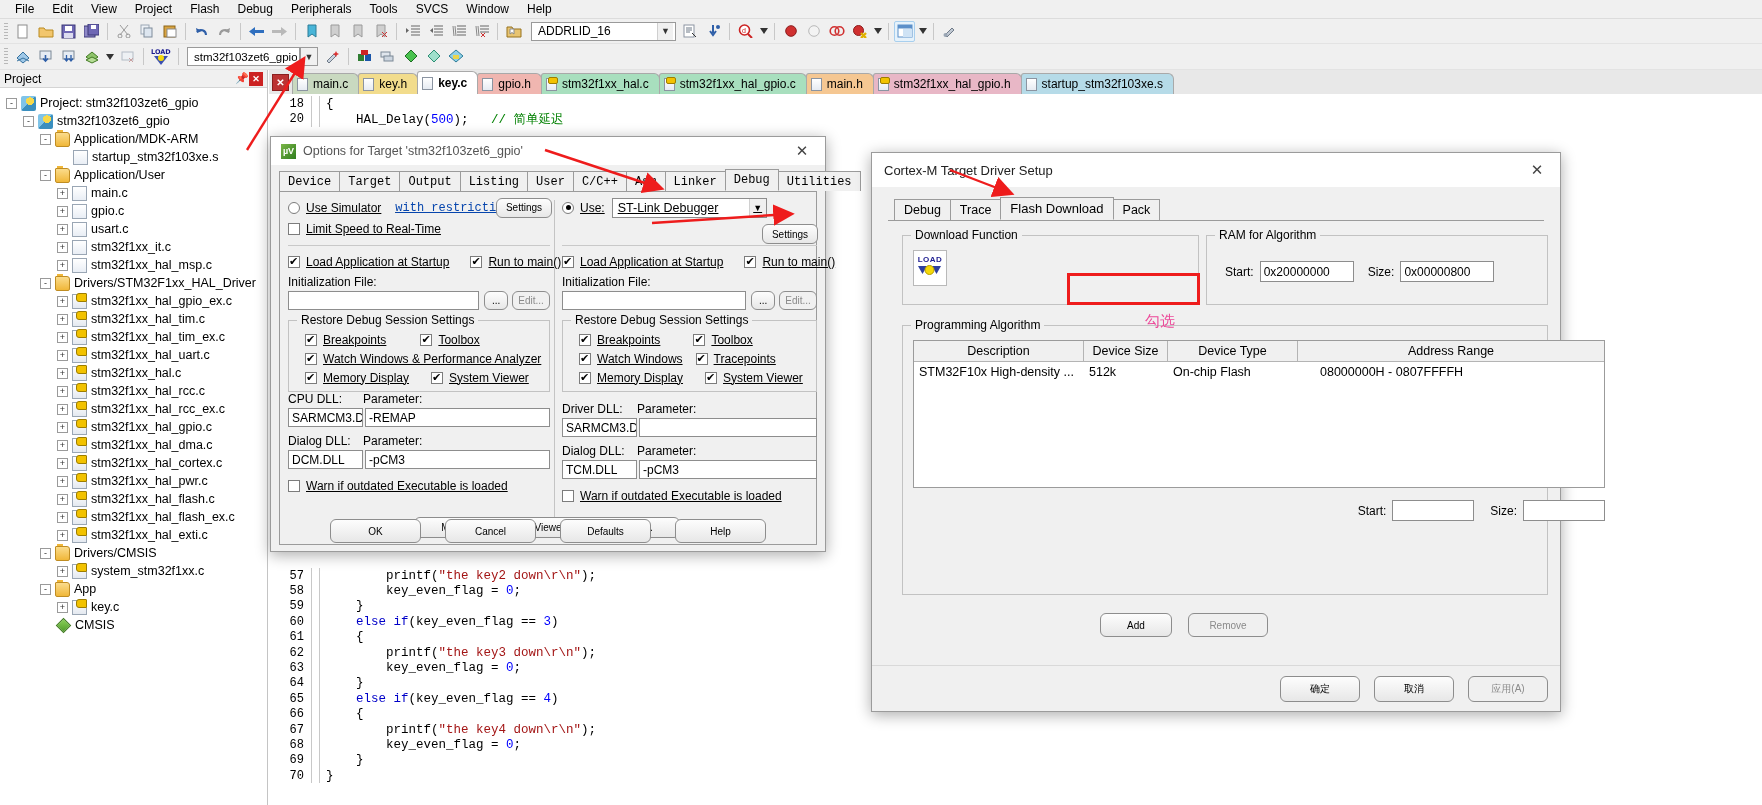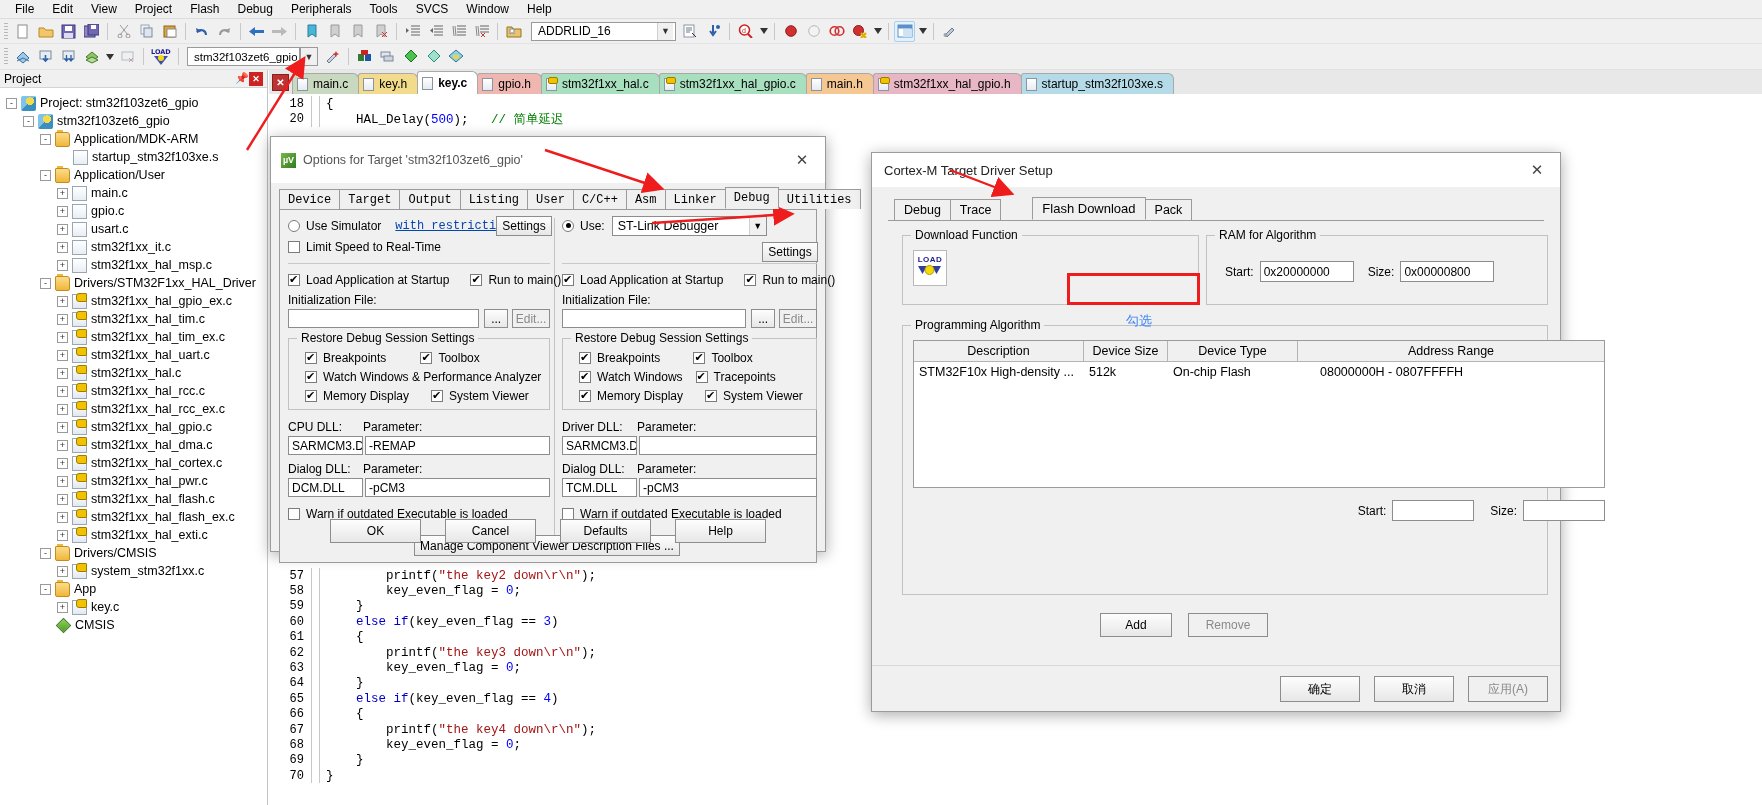--- a/index.html
+++ b/index.html
@@ -105,95 +105,95 @@
           background:#fff; flex:none; margin-right:6px; }
   .ctext { white-space:pre; }
   .kw { color:#0000c8; }
   .num { color:#0000ff; }
   .str { color:#a31515; }
   .cmt { color:#008000; }
 
   
   .dlg { position:absolute; background:#f0f0f0; border:1px solid #9b9b9b;
          box-shadow:0 3px 14px rgba(0,0,0,.33); }
-  .dlg-title { height:46px; background:#ffffff; display:flex; align-items:center;
+  .dlg-title { height:28px; background:#ffffff; display:flex; align-items:center;
                padding:0 6px; font-size:12.5px; color:#555; }
   .dlg-title .dt-ico { width:15px;height:15px;margin:0 7px 0 4px;
         background:linear-gradient(135deg,#7ab648,#2f7d1e); color:#fff; font-size:9px;
         display:flex;align-items:center;justify-content:center; font-weight:bold; }
   .dlg-title .dt-text { flex:1; }
   .dlg-close { width:34px;height:26px; display:flex; align-items:center;
                justify-content:center; font-size:15px; color:#444; }
 
   
   #optdlg { left:270px; top:136px; width:556px; height:416px; }
   .opt-tabs { display:flex; align-items:flex-end; height:22px;
               margin:4px 0 0 8px; font-family:"Liberation Mono", monospace; font-size:12px; }
   .opt-tab { padding:3px 8px 2px 8px; border:1px solid #9b9b9b; border-bottom:none;
              background:#f0f0f0; margin-right:-1px; height:20px; white-space:nowrap; }
   .opt-tab.active { background:#f0f0f0; height:22px; border-bottom:1px solid #f0f0f0;
                     position:relative; z-index:3; }
   .opt-body { margin:0 8px 8px 8px; height:354px; border:1px solid #9b9b9b;
               background:#f0f0f0; position:relative; padding:6px 8px; }
   .vsplit { position:absolute; left:274px; top:8px; width:1px; height:330px; background:#c4c4c4; }
 
-  .row { display:flex; align-items:center; height:19px; }
+  .row { display:flex; align-items:center; height:19px;text-decoration:underline; }
   .radio { width:12px; height:12px; border-radius:50%; border:1px solid #7c7c7c;
            background:#fff; margin-right:6px; flex:none; position:relative; }
   .radio.on::after { content:""; position:absolute; left:2.5px; top:2.5px; width:5px;height:5px;
            border-radius:50%; background:#000; }
   .chk { width:12px; height:12px; border:1px solid #7c7c7c; background:#fff;
          margin-right:6px; flex:none; position:relative; }
   .chk.on::after { content:"✔"; position:absolute; left:0px; top:-3px; font-size:11px;
          line-height:14px; color:#000; }
   .lbl { font-size:12px; white-space:nowrap; }
   .lnk { color:#0645ad; text-decoration:underline;
          font-family:"Liberation Mono", monospace; font-size:12px; }
   .btn { border:1px solid #8d8d8d; background:linear-gradient(to bottom,#fdfdfd,#e7e7e7);
-         font-size:12px; display:flex; align-items:center; justify-content:center;
-         border-radius:0; white-space:nowrap; }
+         font-size:10px; display:flex; align-items:center; justify-content:center;
+         border-radius:6px; white-space:nowrap; }
   .btn.disabled { color:#8a8a8a; background:#f0f0f0; }
   .tf { border:1px solid #8d8d8d; background:#fff; height:19px; font-size:12px;
         display:flex; align-items:center; padding:0 3px; overflow:hidden; white-space:nowrap; }
   .grp { border:1px solid #c2c2c2; position:relative; }
   .grp > .glab { position:absolute; top:-8px; left:8px; background:#f0f0f0;
                  padding:0 4px; font-size:12px; }
   .dd { border:1px solid #8d8d8d; background:#fff; height:20px; display:flex;
         align-items:center; font-size:12.5px; padding-left:5px; }
   .dd .ar { margin-left:auto; width:17px; height:18px; background:#f0f0f0;
             border-left:1px solid #d0d0d0; display:flex; align-items:center;
             justify-content:center; font-size:9px; }
   .hsep { height:1px; background:#c9c9c9; }
 
   
   #cortexdlg { left:871px; top:152px; width:690px; height:560px; }
   .cx-tabs { display:flex; align-items:flex-end; height:23px; margin:10px 0 0 22px; }
   .cx-tab { padding:3px 9px; border:1px solid #9b9b9b; border-bottom:none; margin-right:-1px;
             background:#f0f0f0; font-size:12.5px; height:21px; white-space:nowrap; }
   .cx-tab.active { height:23px; background:#f0f0f0; font-size:13px;
-                   border-bottom:1px solid #f0f0f0; position:relative; z-index:3;margin-left:32px; }
+                   border-bottom:1px solid #f0f0f0; position:relative; z-index:3; }
   .cx-body { margin:0 16px; height:470px; border-top:1px solid #9b9b9b; position:relative;
              background:#f0f0f0; }
   .loadico { width:34px;height:36px; background:#fff; border:1px solid #b9b9b9;
              display:flex; flex-direction:column; align-items:center; justify-content:center; }
   .loadico .lt { font-size:8px; font-weight:bold; letter-spacing:.5px; color:#1b1b8f; }
 
   .tbl { border:1px solid #9b9b9b; background:#fff; width:100%; }
   .tbl .thead { display:flex; height:21px; background:#f0f0f0;
                 border-bottom:1px solid #b4b4b4; }
   .tbl .th { border-right:1px solid #b4b4b4; display:flex; align-items:center;
              justify-content:center; font-size:12.5px; }
   .tbl .trow { display:flex; height:20px; }
   .tbl .td { display:flex; align-items:center; font-size:12.5px; padding-left:5px; }
 
   
   .annot { position:absolute; pointer-events:none; }
   .redbox { position:absolute; border:3px solid #ee1c1c; }
-  .cntext { position:absolute; color:#3b82f6; font-size:13px;
-            font-family:"DejaVu Sans", sans-serif; }
+  .cntext { position:absolute; color:#ec4899; font-size:15px;
+            font-family:"DejaVu Sans", sans-serif;margin-left:19px; }
 
   .botbtns { position:absolute; bottom:0; left:0; width:100%; height:46px;
              border-top:1px solid #d9d9d9; background:#f0f0f0; }
 </style>
 </head>
 <body>
 
 <div id="app">
 
   <div class="menubar">
@@ -891,21 +891,21 @@
             <span class="chk on"></span>
             <span class="lbl">Watch Windows &amp; Performance Analyzer</span>
           </div>
           <div class="row">
             <span class="chk on"></span>
             <span class="lbl">Memory Display</span>
             <span class="chk on" style="margin-left:22px;"></span>
             <span class="lbl">System Viewer</span>
           </div>
         </div>
-        <div style="display:flex;margin-top:10px;">
+        <div style="display:flex;">
           <span class="lbl" style="width:75px;">CPU DLL:</span>
           <span class="lbl">Parameter:</span>
         </div>
         <div style="display:flex;margin-top:2px;">
           <div class="tf" style="width:75px;">SARMCM3.DLL</div>
           <div class="tf" style="width:185px;margin-left:2px;">-REMAP</div>
         </div>
         <div style="display:flex;margin-top:7px;">
           <span class="lbl" style="width:75px;">Dialog DLL:</span>
           <span class="lbl">Parameter:</span>

